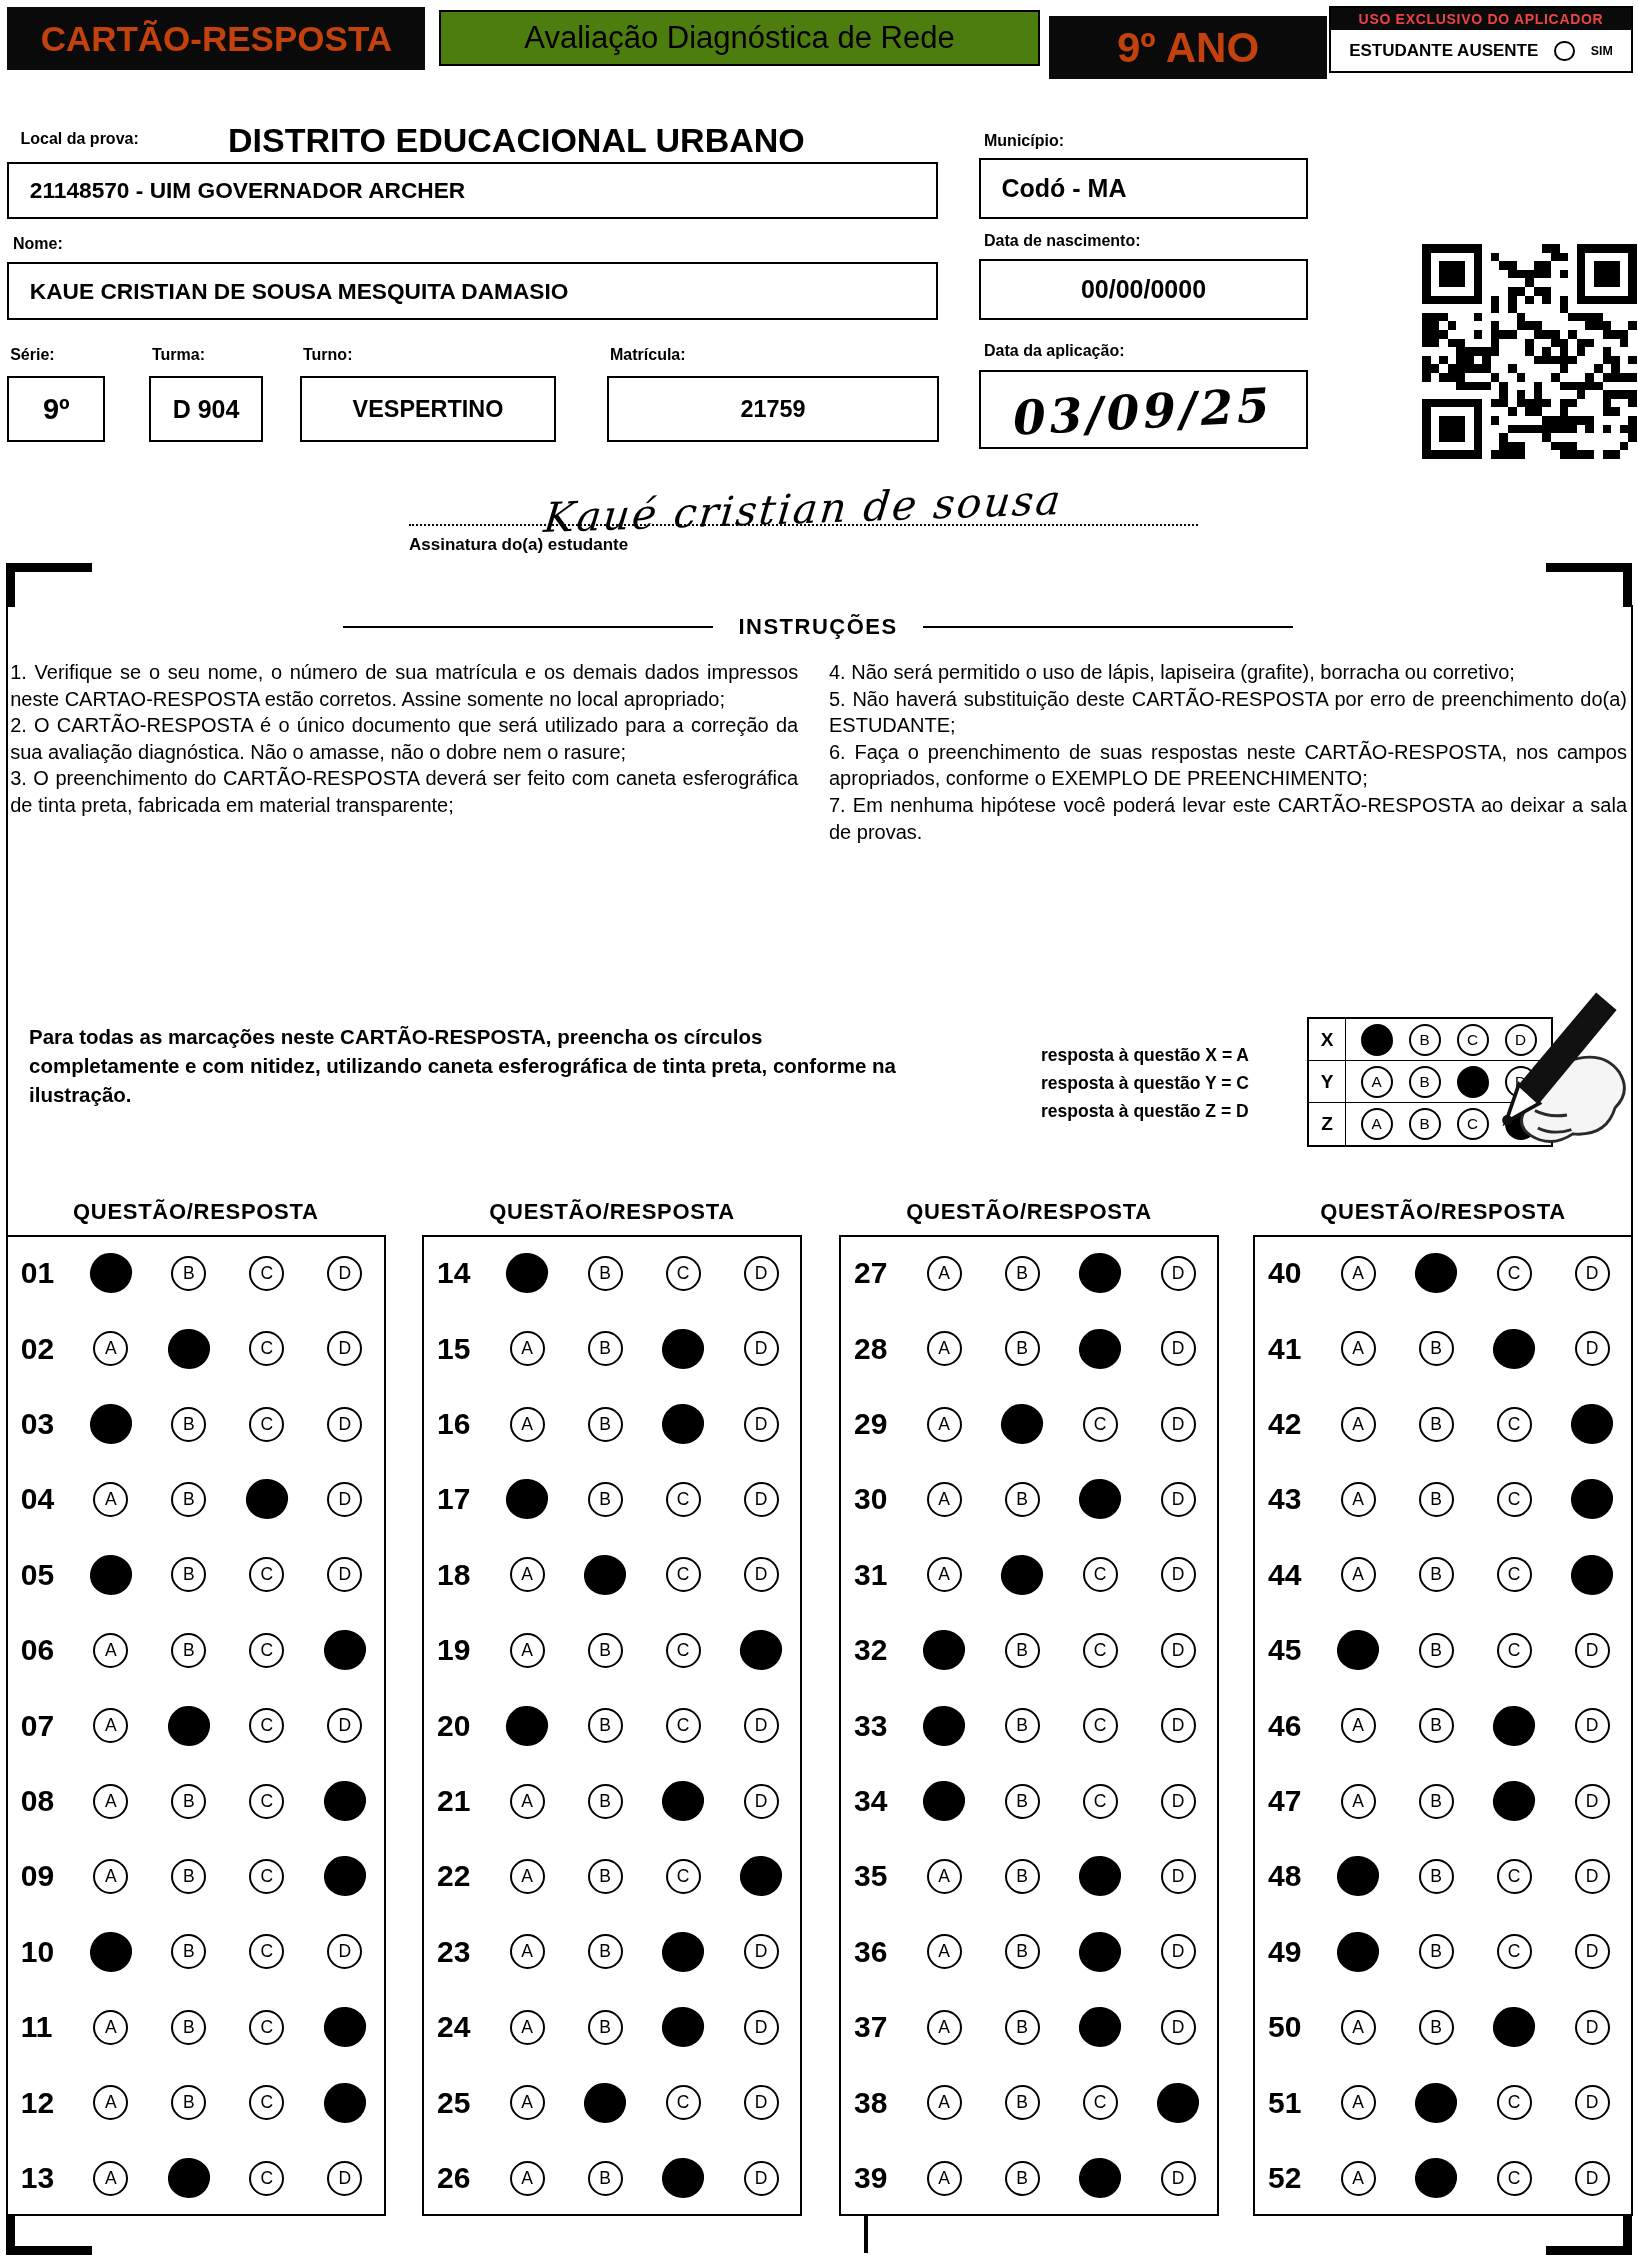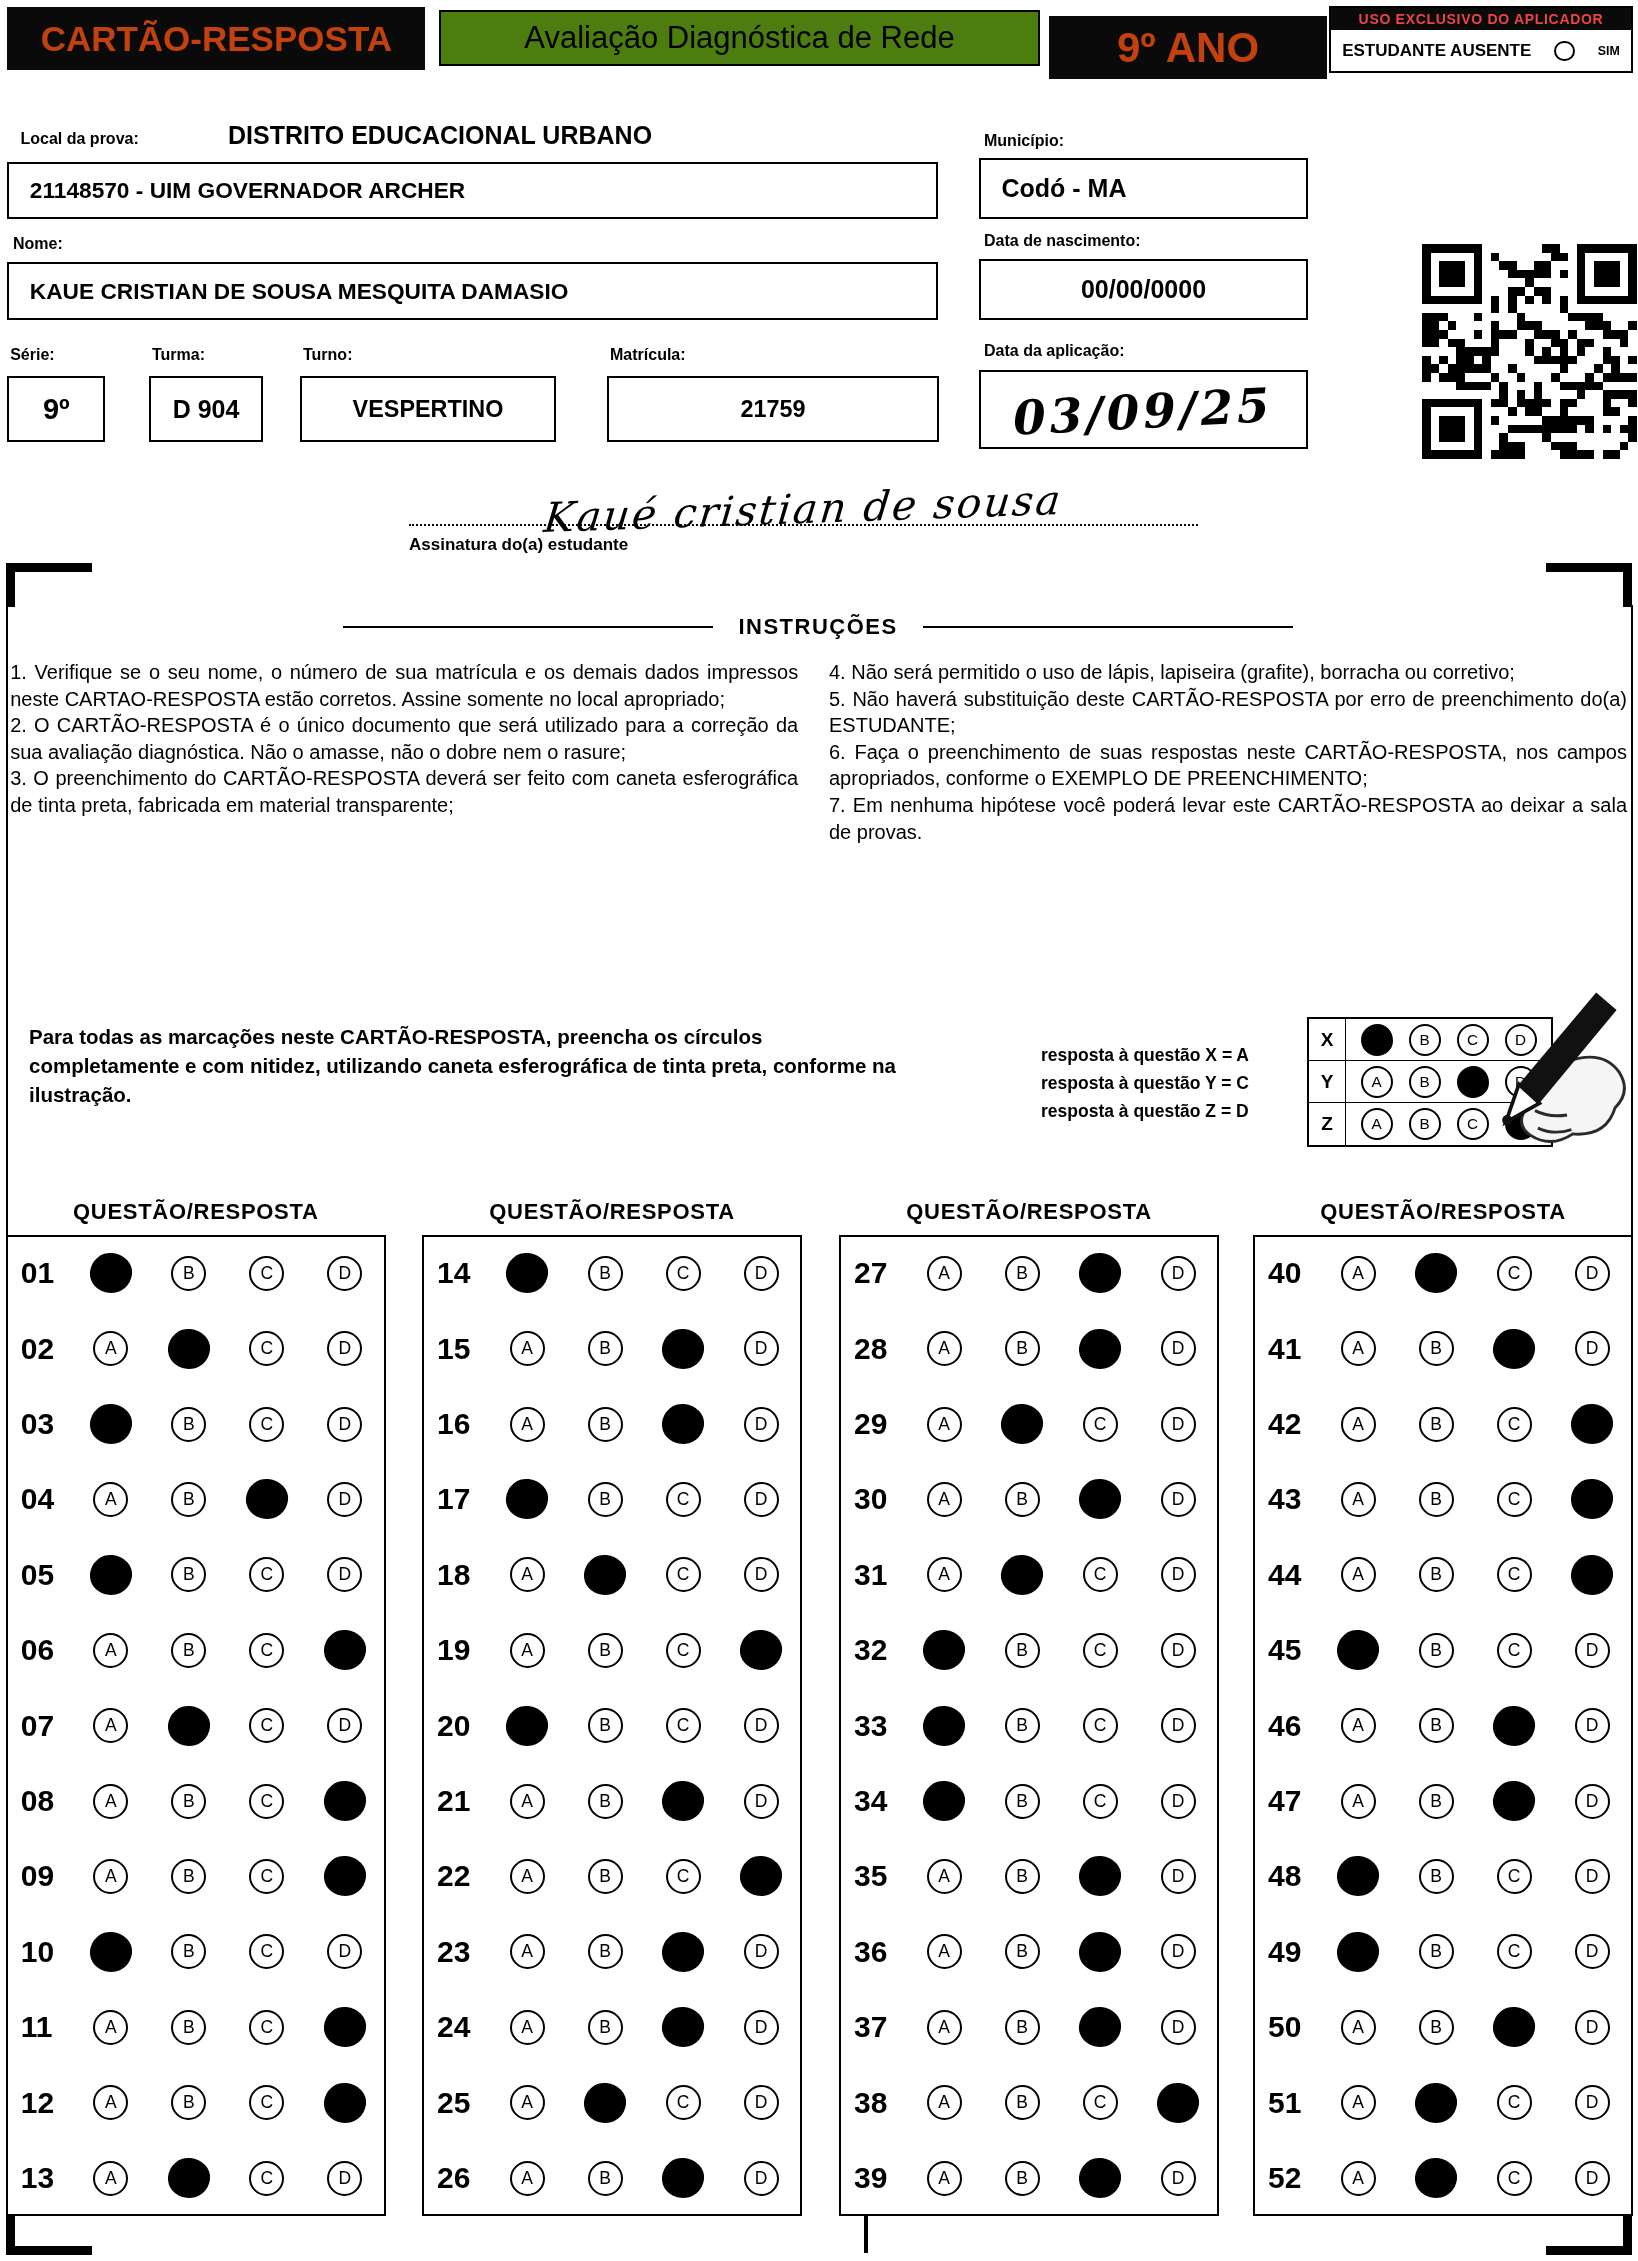--- a/index.html
+++ b/index.html
@@ -5,31 +5,31 @@
   *{box-sizing:border-box}
   html,body{margin:0;padding:0;background:#d9d9d9}
   .page{position:relative;width:1639px;height:2261px;background:#ffffff;
         font-family:"Liberation Sans","DejaVu Sans",sans-serif;color:#000;overflow:hidden}
 
   .blackbox{position:absolute;background:#0a0a0a;color:#c2410c;display:flex;align-items:center;
             justify-content:center;font-weight:bold}
   .outlinebox{position:absolute;border:2.9px solid #000;display:flex;align-items:center;
               justify-content:center;font-weight:normal;background:#4d7c0f}
   .lbl{position:absolute;font-size:16px;font-weight:bold;white-space:nowrap}
-  .value-lg{position:absolute;font-size:25px;font-weight:bold;white-space:nowrap}
+  .value-lg{position:absolute;font-size:34px;font-weight:bold;white-space:nowrap}
   .fbox{position:absolute;border:2.9px solid #000;display:flex;align-items:center;
         font-weight:bold;font-size:22.7px;padding-left:20.5px;background:#fff;white-space:nowrap}
   .fbox.center{justify-content:center;padding-left:0}
   .handwrite{font-family:"DejaVu Serif","Liberation Serif",serif;font-style:italic}
 
   
   .applicator-box{position:absolute;left:1329px;top:5.8px;width:304px;height:67px;border:2.2px solid #000;background:#fff}
   .app-strip{height:22px;background:#0a0a0a;color:#ef4444;display:flex;align-items:center;justify-content:center;
              font-size:14px;font-weight:bold;letter-spacing:0.7px}
-  .app-row{height:42px;display:flex;align-items:center;justify-content:center;gap:23px;font-weight:bold}
+  .app-row{height:42px;display:flex;align-items:center;justify-content:center;gap:16px;font-weight:bold}
   .app-absent{font-size:17px}
   .app-bubble{width:20.5px;height:20.5px;border:2.2px solid #000;border-radius:50%;display:inline-block}
   .app-sim{font-size:12.4px}
 
   
   .bk{position:absolute}
   #bk-tl{left:5.8px;top:563px;width:86px;height:44px;border-top:9.5px solid #000;border-left:9.5px solid #000}
   #bk-tr{left:1546px;top:563px;width:86px;height:44px;border-top:9.5px solid #000;border-right:9.5px solid #000}
   #bk-bl{left:5.8px;top:2213px;width:86px;height:42px;border-bottom:9.5px solid #000;border-left:9.5px solid #000}
   #bk-br{left:1546px;top:2213px;width:86px;height:42px;border-bottom:9.5px solid #000;border-right:9.5px solid #000}

